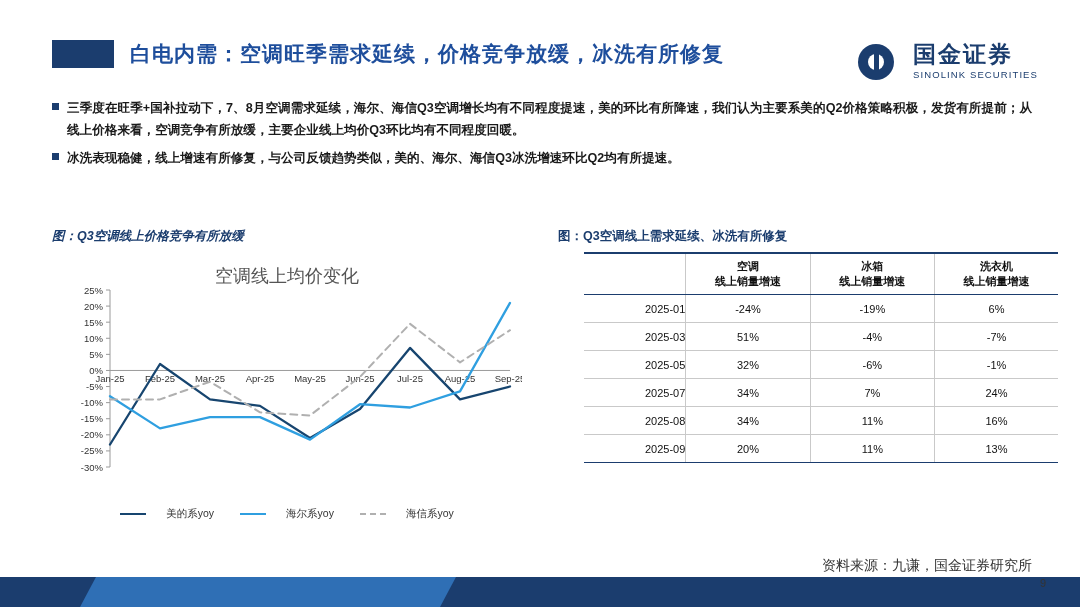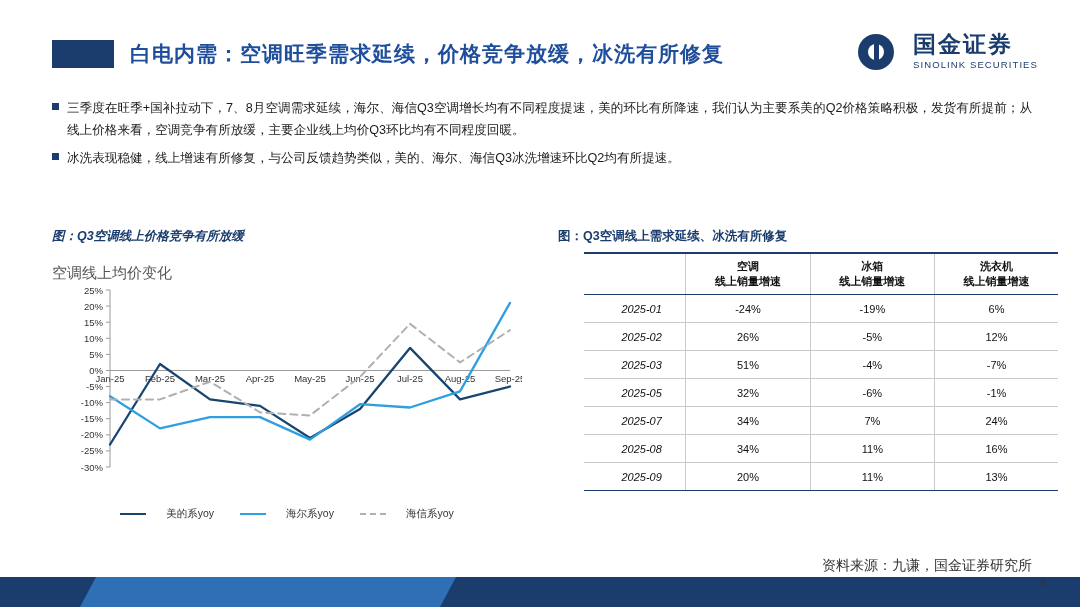--- a/index.html
+++ b/index.html
@@ -8,55 +8,55 @@
     background:#ffffff;
     font-family:"Liberation Sans","DejaVu Sans",sans-serif;
     position:relative;overflow:hidden;
   }
   .slide{position:absolute;inset:0;background:#fff;}
 
   
   .header{position:absolute;left:0;top:0;width:1080px;height:92px;}
   .title-marker{position:absolute;left:52px;top:40px;width:62px;height:28px;background:#1b3d6e;}
   .title-text{position:absolute;left:130px;top:40px;font-size:21px;font-weight:bold;color:#1e4e9c;letter-spacing:1px;white-space:nowrap;}
-  .logo-wrap{position:absolute;right:42px;top:33px;display:flex;align-items:center;gap:19px;justify-content:flex-end;}
+  .logo-wrap{position:absolute;right:42px;top:43px;display:flex;align-items:center;gap:19px;justify-content:flex-end;}
   .logo-mark{width:36px;height:36px;border-radius:50%;background:#1b3d6e;position:relative;}
   .logo-mark::after{content:"";position:absolute;left:10px;top:10px;width:16px;height:16px;border-radius:50%;background:#fff;}
   .logo-mark::before{content:"";position:absolute;left:16px;top:4px;width:5px;height:28px;background:#1b3d6e;z-index:2;}
   .logo-cn{font-size:23px;font-weight:bold;color:#1b3d6e;letter-spacing:2px;line-height:1;}
   .logo-en{font-size:9.5px;color:#1b3d6e;letter-spacing:1.1px;margin-top:3px;}
 
   
   .bullets{position:absolute;left:52px;top:97px;width:980px;}
-  .bullet{display:flex;align-items:flex-start;margin-bottom:6px;}
+  .bullet{display:flex;align-items:flex-start;margin-bottom:6px;font-weight:bold;}
   .bullet .sq{width:7px;height:7px;background:#1b3d6e;margin-top:6px;margin-right:8px;flex:none;}
   .bullet .txt{font-size:12.6px;color:#1a1a1a;line-height:1.75;text-align:justify;}
 
   
   .panel-title{font-size:12.5px;font-weight:bold;color:#1b3d6e;}
   .left-panel{position:absolute;left:52px;top:228px;width:470px;font-style:italic;}
   .right-panel{position:absolute;left:558px;top:228px;width:474px;}
 
   
   .chart-box{position:absolute;left:52px;top:252px;width:470px;height:285px;}
-  .chart-title{position:absolute;left:0;top:12px;width:470px;font-size:15px;color:#555;}
+  .chart-title{position:absolute;left:0;top:12px;width:470px;text-align:center;font-size:18px;color:#555;}
   .chart-svg{position:absolute;left:0;top:30px;}
   .legend{position:absolute;left:0;top:255px;width:470px;display:flex;justify-content:center;gap:26px;align-items:center;}
   .legend .it{display:flex;align-items:center;gap:20px;font-size:10.5px;color:#333;}
   .lg-line{width:26px;height:0;border-top:2.4px solid #17456f;}
   .lg-line.blue{border-top-color:#2f9fe0;}
   .lg-line.dash{border-top:2px dashed #b0b0b0;}
 
   
   table{position:absolute;left:584px;top:252px;width:474px;border-collapse:collapse;font-size:11px;color:#111;}
   table th,table td{border:1px solid #c9c9c9;text-align:center;padding:0;height:27px;}
   table th{font-weight:bold;font-size:11px;line-height:1.35;}
   table thead th{border-top:2px solid #1b3d6e;border-bottom:1.6px solid #1b3d6e;height:40px;}
   table thead th:first-child{border-left:none;border-right:1px solid #c9c9c9;}
-  table tbody td:first-child{text-align:center;padding-left:14px;border-left:none;font-style:italic;}
+  table tbody td:first-child{text-align:right;padding-left:14px;border-left:none;}
   table tbody tr:last-child td{border-bottom:1.6px solid #1b3d6e;}
   table td:last-child,table th:last-child{border-right:none;margin-left:9px;}
 
   .source{position:absolute;right:48px;top:557px;font-size:14px;color:#333;}
 
   
   .footer{position:absolute;left:0;bottom:0;width:1080px;height:30px;background:#1b3d6e;}
   .footer-accent{position:absolute;left:88px;bottom:0;width:360px;height:30px;background:#2f6fb5;transform:skewX(-28deg);}
   .page-num{position:absolute;right:34px;bottom:18px;font-size:11px;color:#333;}
 </style>
@@ -169,26 +169,20 @@
       </tr>
     </thead>
     <tbody id="table-body">
         <tr>
           <td>2025-01</td>
           <td>-24%</td>
           <td>-19%</td>
           <td>6%</td>
         </tr>
         <tr>
-          <td>2025-02</td>
-          <td>26%</td>
-          <td>-5%</td>
-          <td>12%</td>
-        </tr>
-        <tr>
           <td>2025-03</td>
           <td>51%</td>
           <td>-4%</td>
           <td>-7%</td>
         </tr>
         <tr>
           <td>2025-05</td>
           <td>32%</td>
           <td>-6%</td>
           <td>-1%</td>

